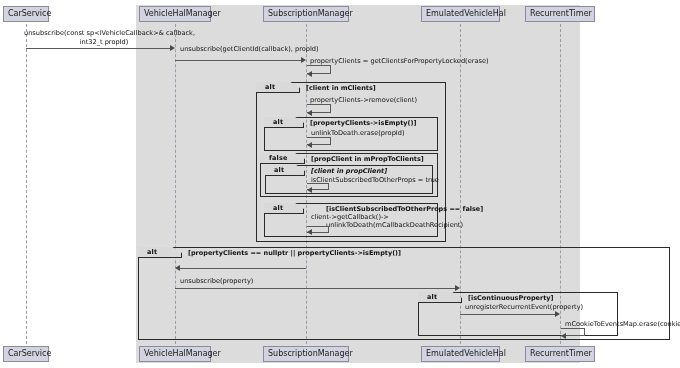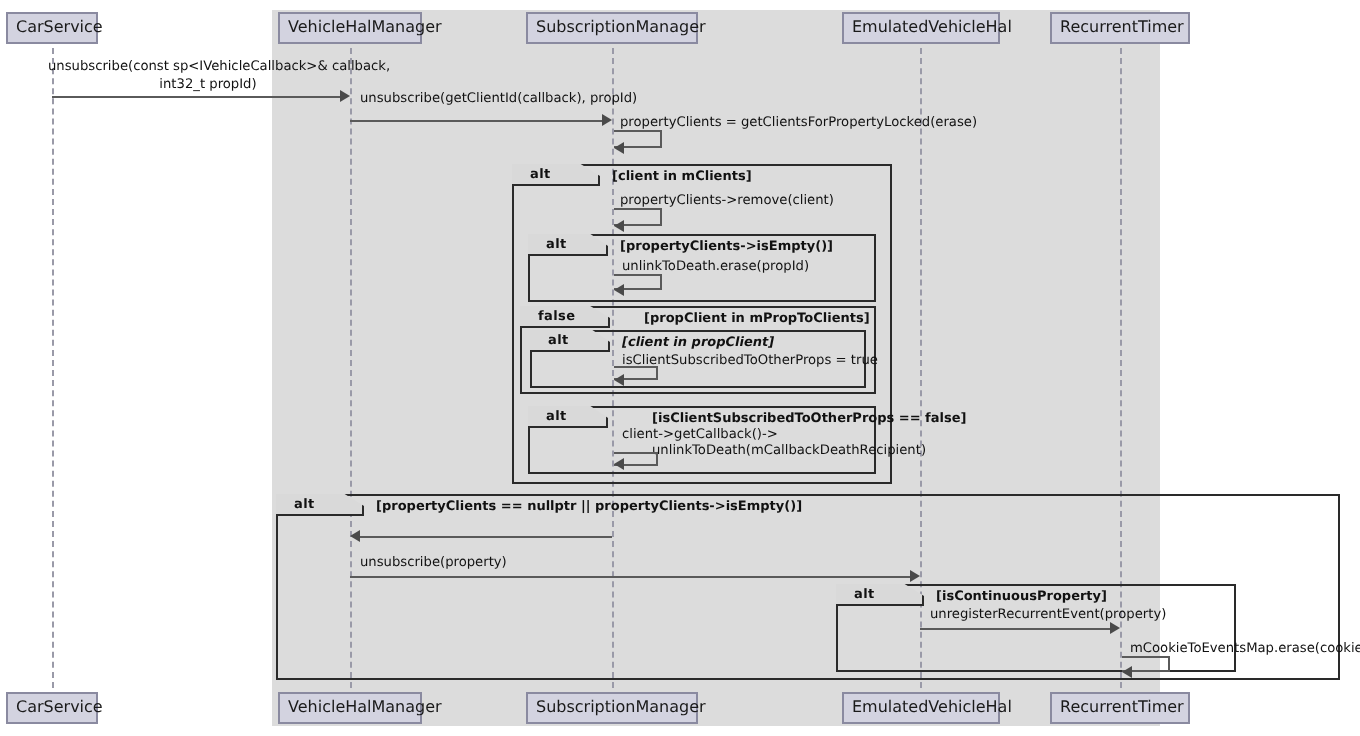--- a/index.html
+++ b/index.html
@@ -88,21 +88,21 @@
   <div class="frag thin" style="left:264px;top:117px;width:174px;height:34px;"></div>
   <div class="frag-tab" style="left:264px;top:117px;width:40px;">alt</div>
   <div class="frag-guard" style="left:310px;top:118px;">[propertyClients-&gt;isEmpty()]</div>
 
   <div class="msg-label" style="left:311px;top:129px;">unlinkToDeath.erase(propId)</div>
   <div class="selfcall" style="left:307px;top:137px;width:24px;height:8px;"></div>
   <div class="arrow-l" style="left:307px;top:142px;"></div>
 
   <div class="frag" style="left:260px;top:153px;width:178px;height:44px;"></div>
   <div class="frag-tab" style="left:260px;top:153px;width:45px;">false</div>
-  <div class="frag-guard" style="left:322px;top:154px;">[propClient in mPropToClients]</div>
+  <div class="frag-guard" style="left:311px;top:154px;">[propClient in mPropToClients]</div>
 
   <div class="frag thin" style="left:265px;top:165px;width:168px;height:29px;"></div>
   <div class="frag-tab" style="left:265px;top:165px;width:40px;">alt</div>
   <div class="frag-guard" style="left:311px;top:166px;font-style:italic;">[client in propClient]</div>
 
   <div class="msg-label" style="left:311px;top:176px;">isClientSubscribedToOtherProps = true</div>
   <div class="selfcall" style="left:307px;top:183px;width:22px;height:7px;"></div>
   <div class="arrow-l" style="left:307px;top:187px;"></div>
 
   <div class="frag thin" style="left:264px;top:203px;width:174px;height:34px;"></div>

